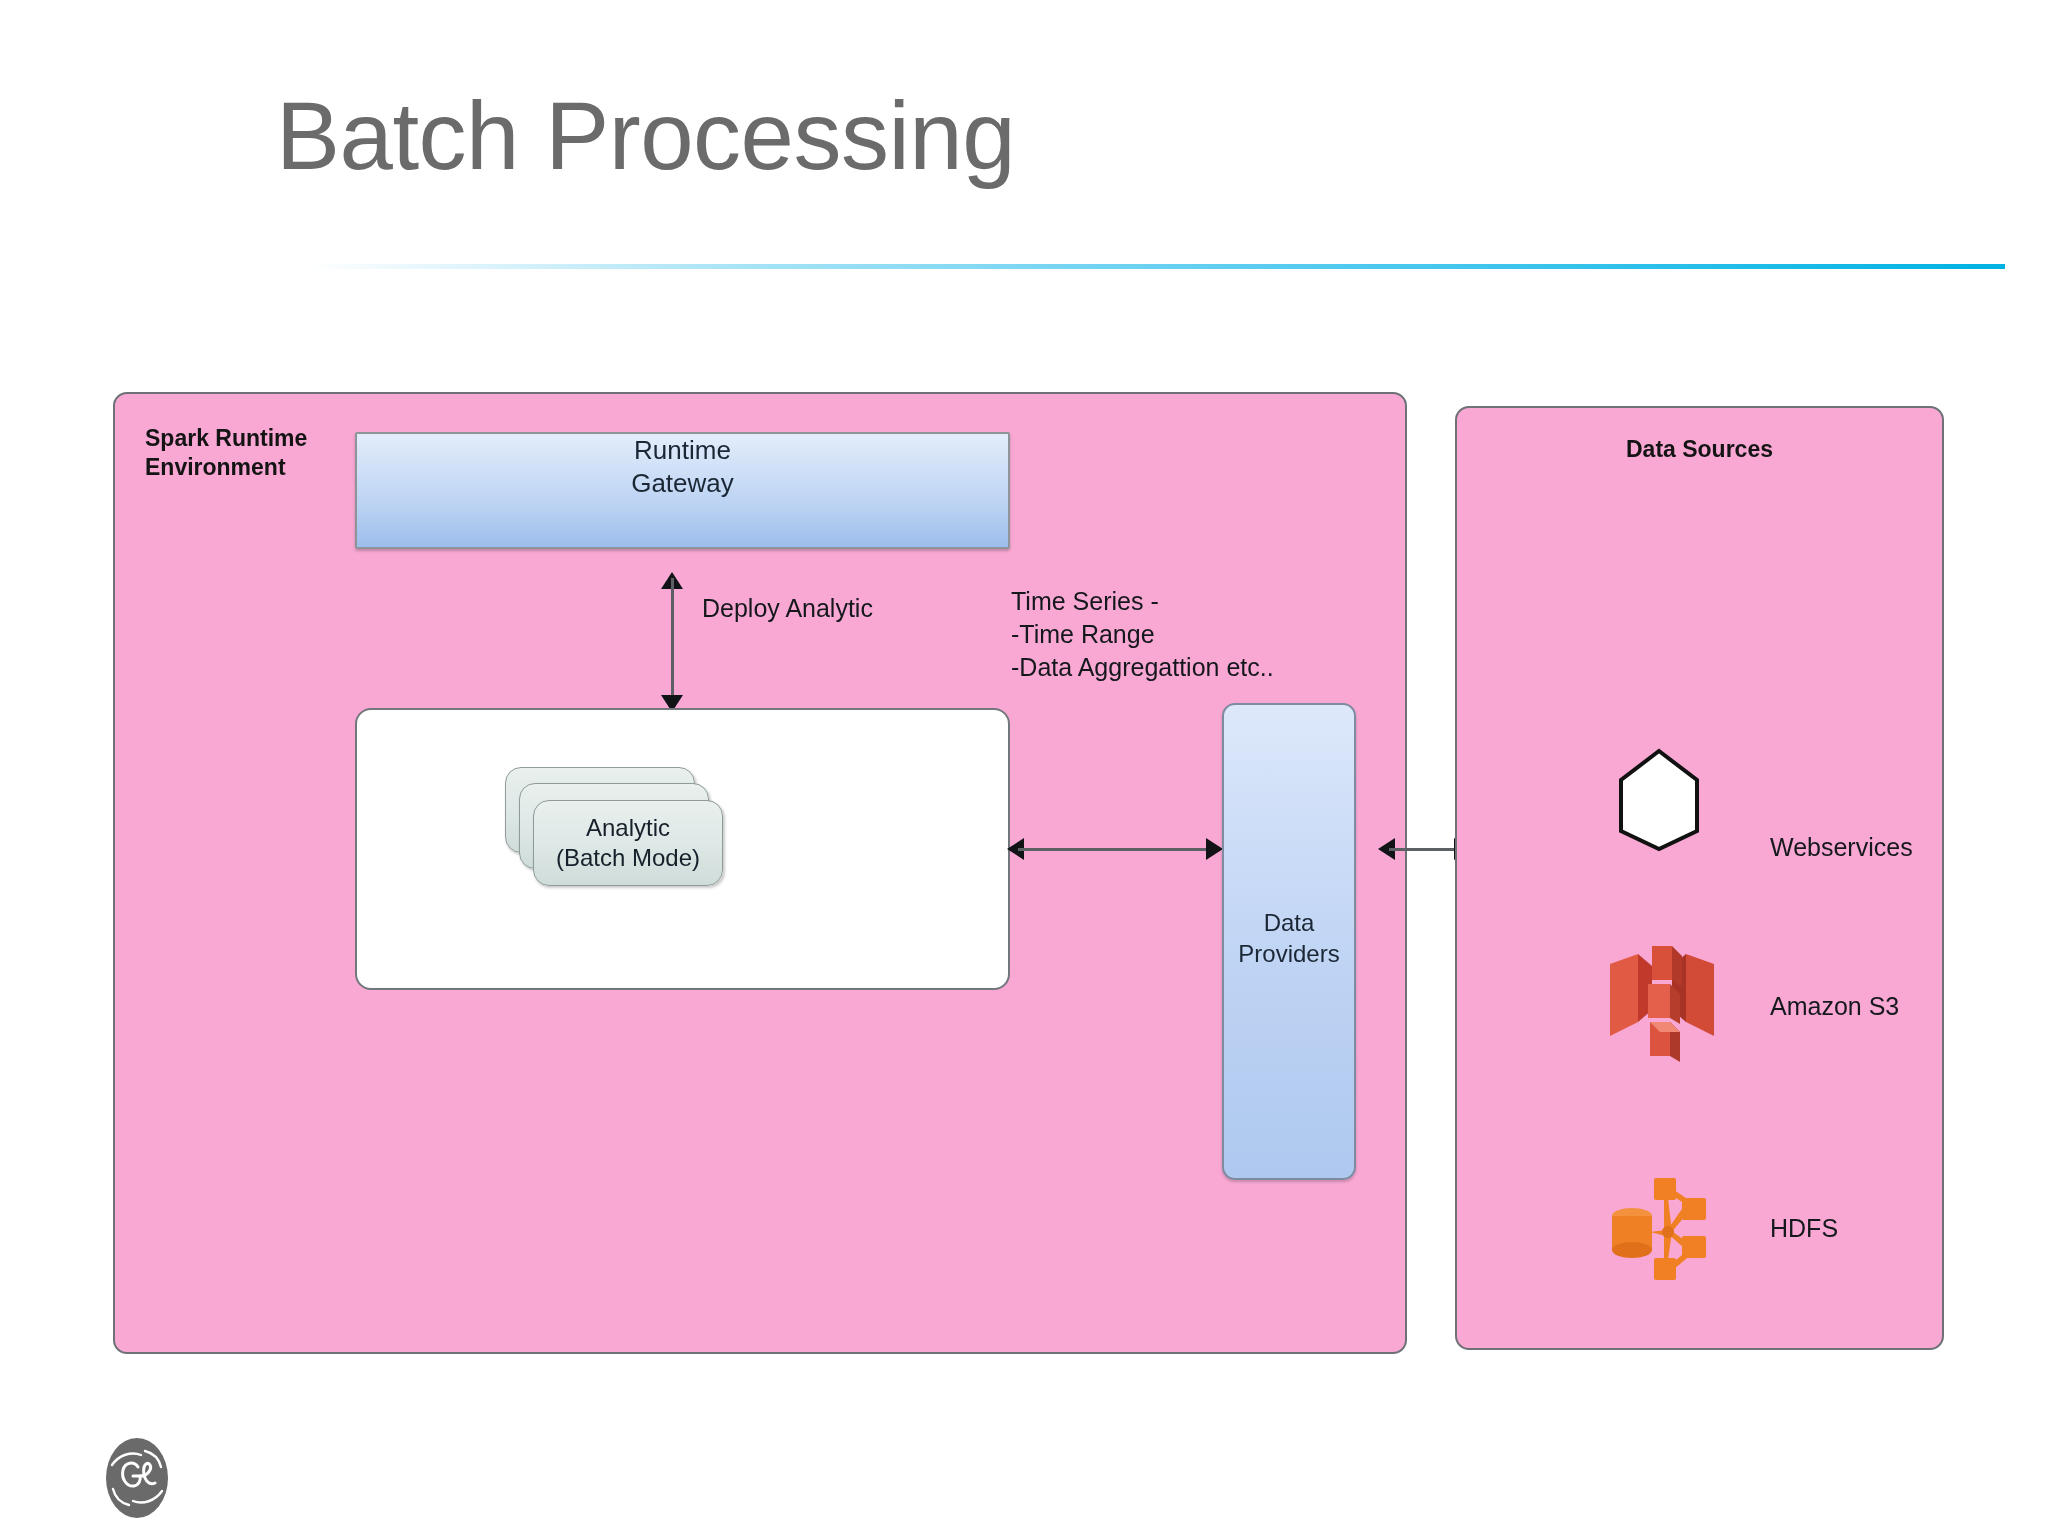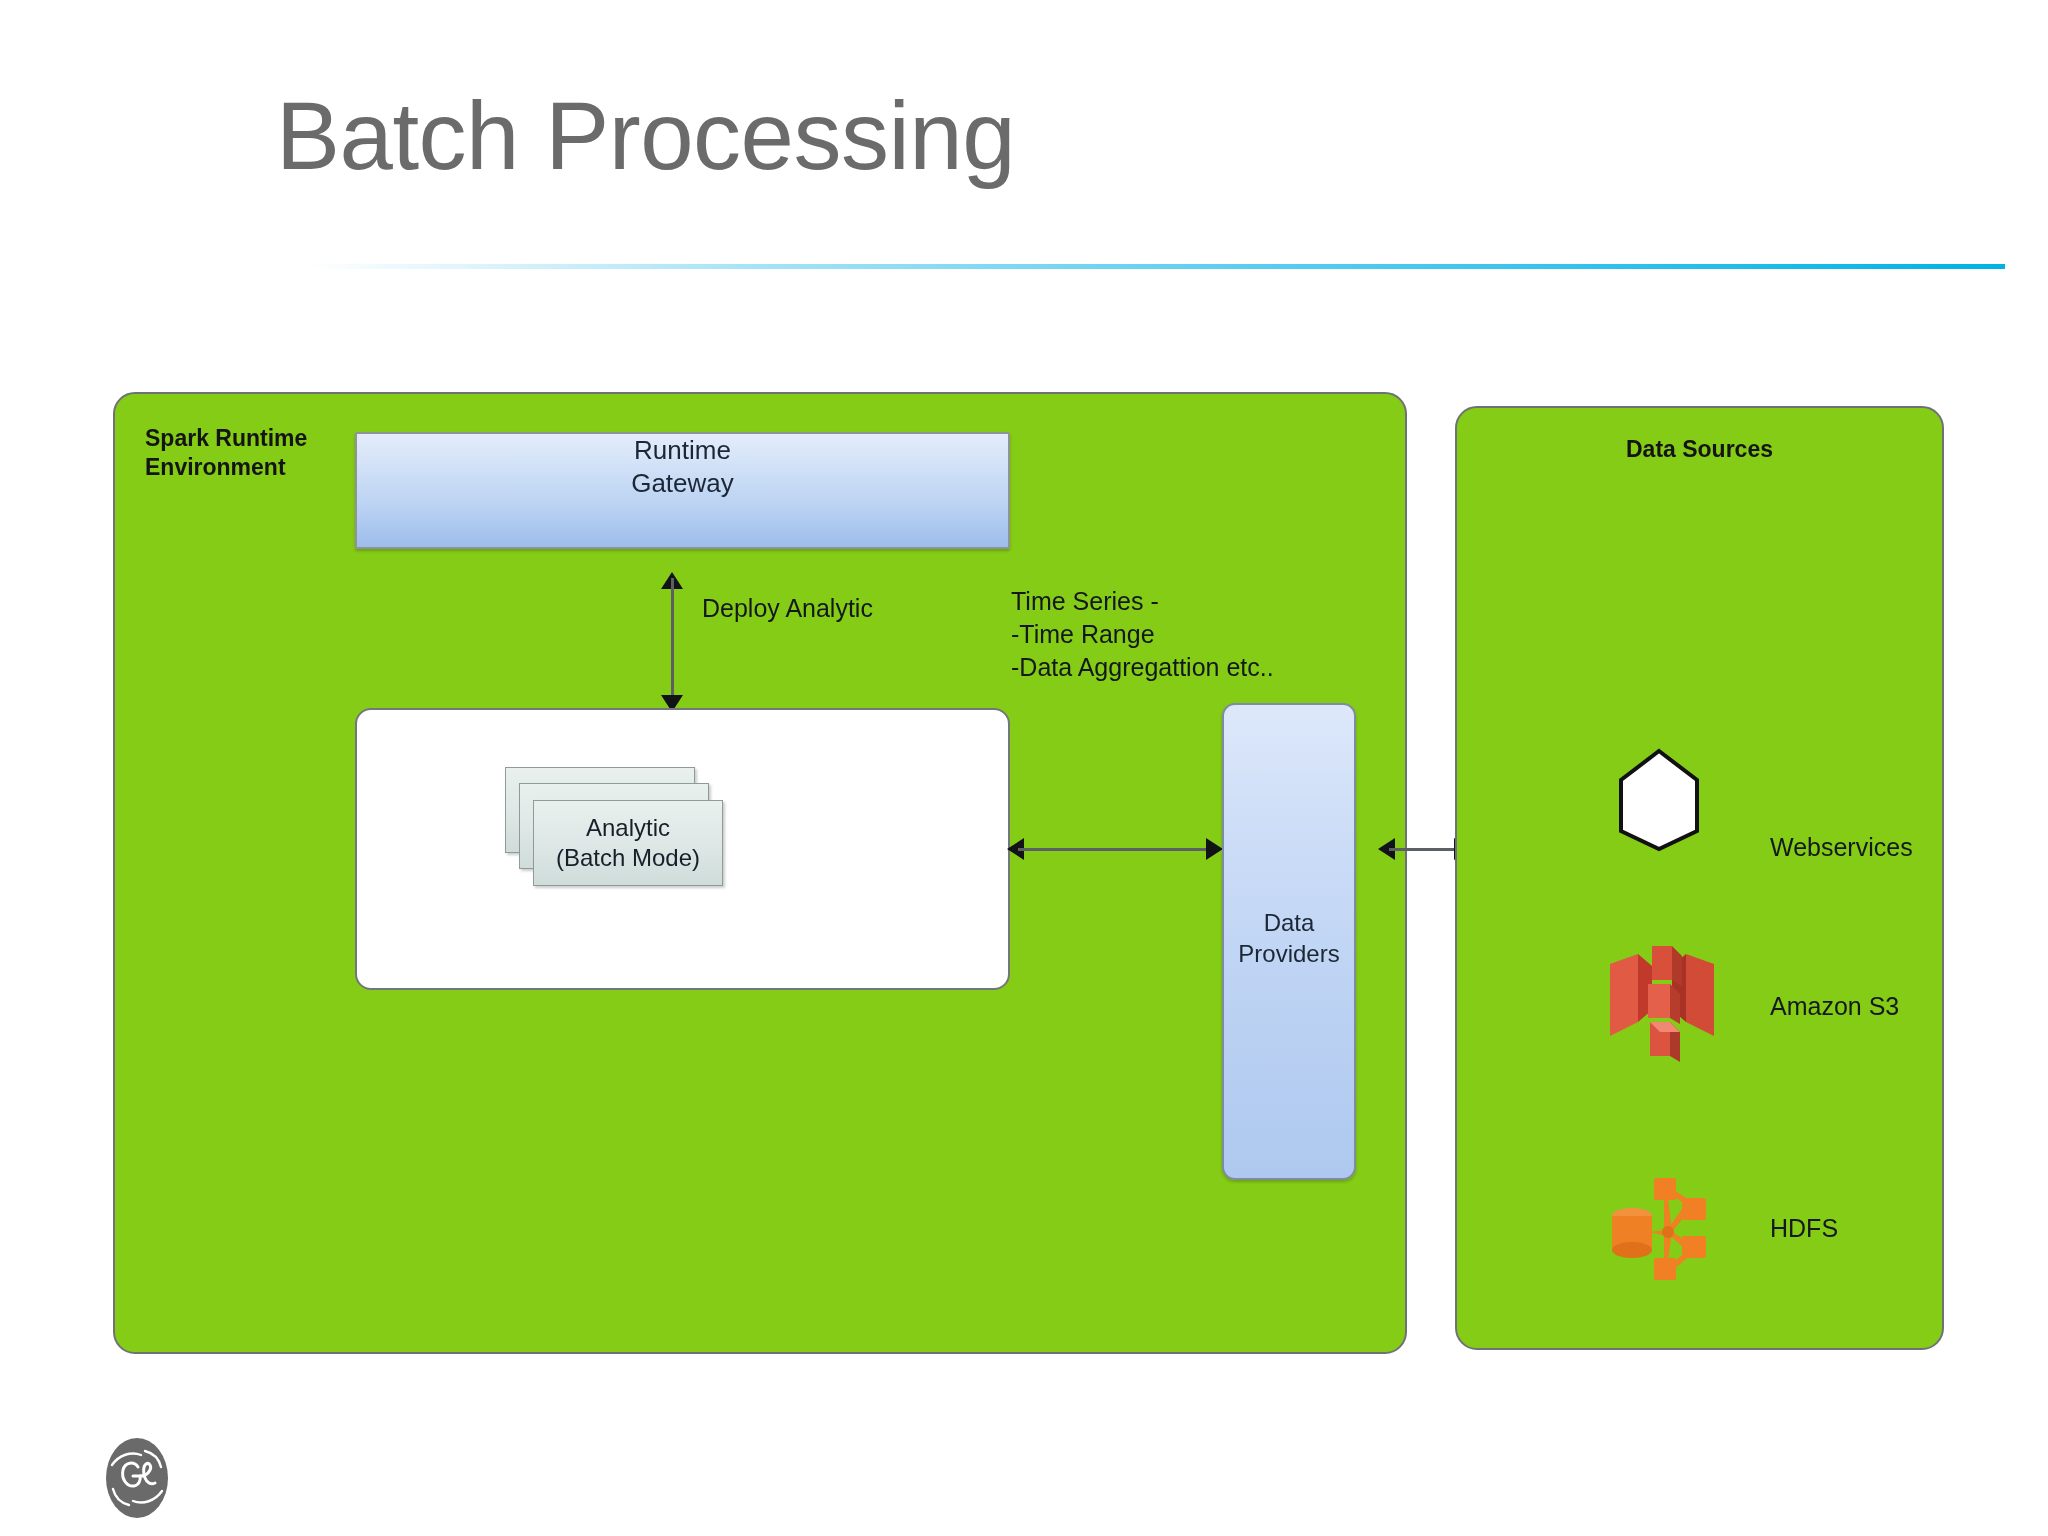--- a/index.html
+++ b/index.html
@@ -49,23 +49,23 @@
   #diagram {
     position: absolute;
     left: 0;
     top: 0;
     width: 2048px;
     height: 1536px;
   }
 
   .panel {
     position: absolute;
-    background: #84cc16;
+    background: #f9a8d4;
     border: 2px solid #6e7277;
-    border-radius: 22px;
+    border-radius: 14px;
     box-sizing: border-box;
   }
 
   #spark-panel {
     left: 113px;
     top: 392px;
     width: 1294px;
     height: 962px;
   }
 
@@ -141,21 +141,21 @@
     left: 505px;
     top: 767px;
     width: 215px;
     height: 122px;
   }
   .analytic-card {
     position: absolute;
     width: 190px;
     height: 86px;
     border: 1.6px solid #8e9b99;
-    border-radius: 0;
+    border-radius: 16px;
     box-sizing: border-box;
     background: linear-gradient(to bottom, #e9f0ee 0%, #dde7e5 55%, #cfdcd9 100%);
     box-shadow: 1.5px 2px 2.5px rgba(0,0,0,0.20);
   }
   #analytic-card-back  { left: 0px;  top: 0px;  }
   #analytic-card-mid   { left: 14px; top: 16px; }
   #analytic-card-front { left: 28px; top: 33px; display: flex; align-items: center; justify-content: center; }
   #analytic-card-front .box-label {
     font-size: 24px;
     color: #15202b;

